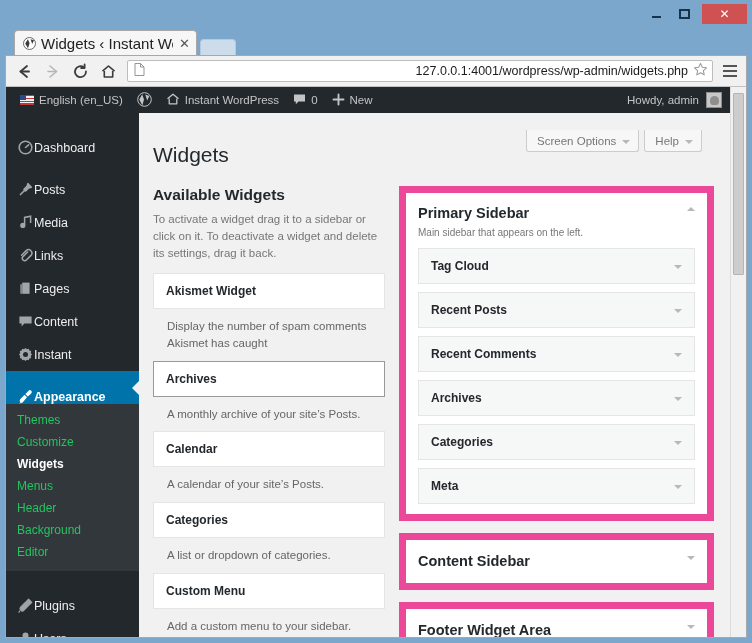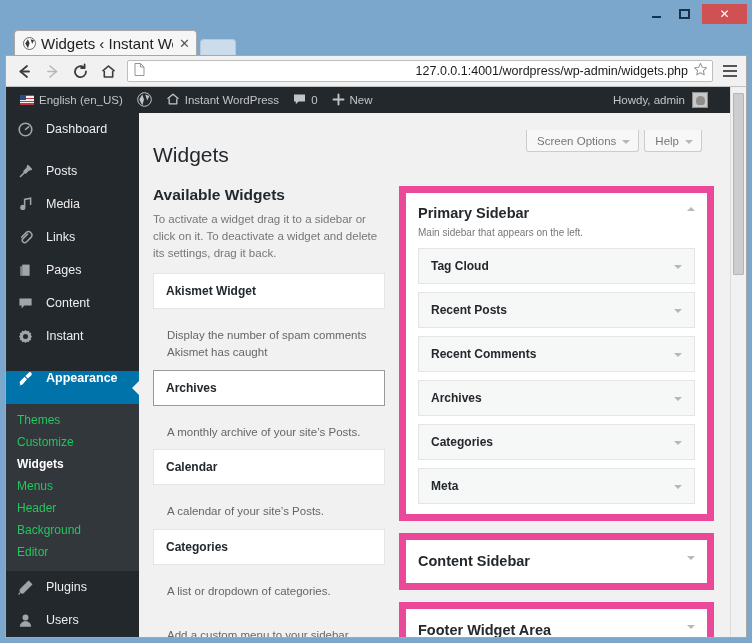--- a/index.html
+++ b/index.html
@@ -125,21 +125,21 @@
     background: #f1f1f1;
     display: flex; flex-direction: column;
   }
 
   
   #wp-adminbar {
     height: 26px; flex: 0 0 26px;
     background: #23282d;
     display: flex; align-items: center;
     color: #c3c4c5; font-size: 11.5px;
-    padding: 0 20px 0 7px;
+    padding: 0 6px 0 7px;
     position: relative; z-index: 5;
   }
   .ab-item {
     display: flex; align-items: center; gap: 5px;
     padding: 0 7px; height: 26px; cursor: default;
     color: #c3c4c5; white-space: nowrap;
   }
   #ab-right { margin-left: auto; display: flex; align-items: center; }
   #ab-howdy { display: flex; align-items: center; gap: 7px; padding-right: 2px; font-size: 11.5px;}
   #ab-avatar {
@@ -166,21 +166,21 @@
   
   #wp-sidebar {
     width: 133px; flex: 0 0 133px;
     background: #23282d;
     color: #eee;
     font-size: 12.5px;
     position: relative;
     overflow: hidden;
   }
   .menu-top {
-    display: flex; align-items: flex-start; gap: 12px;
+    display: flex; align-items: flex-end; gap: 0;
     height: 33px; padding: 0 0 0 11px;
     color: #eee; cursor: default; position: relative;
   }
   .menu-top.current {
     background: #0073aa; color: #fff; font-weight: bold;
   }
   .menu-top.current::after {
     content:""; position:absolute; right:-1px; top:50%; transform: translateY(-50%);
     border: 8px solid transparent; border-right-color: #f1f1f1; border-width: 8px 8px 8px 0;
   }
@@ -242,21 +242,21 @@
     margin-bottom: 12px; padding-right: 4px;
   }
   .widget-card {
     background: #fff; border: 1px solid #e5e5e5;
     padding: 10px 12px; font-size: 12px; font-weight: bold; color: #23282d;
     cursor: default;
   }
   .widget-card.hover { border-color: #999; }
   .widget-desc {
     font-size: 11.5px; color: #666; line-height: 1.45;
-    padding: 18px 0 9px 14px;
+    padding: 9px 0 9px 14px;
   }
 
   
   #sidebars-col { flex: 1 1 auto; padding: 0 16px 0 14px; }
   .widget-area {
     background: #fff; border: 7px solid #ec4899;
     margin-bottom: 12px;
     padding: 12px 12px 10px 12px;
     position: relative;
   }
@@ -565,20 +565,21 @@
 
               <div class="widget-card hover">Archives</div>
               <div class="widget-desc">A monthly archive of your site’s Posts.</div>
 
               <div class="widget-card">Calendar</div>
               <div class="widget-desc">A calendar of your site’s Posts.</div>
 
               <div class="widget-card">Categories</div>
               <div class="widget-desc">A list or dropdown of categories.</div>
 
+              <div class="widget-card">Custom Menu</div>
               <div class="widget-desc">Add a custom menu to your sidebar.</div>
 
               <div class="widget-card">Links</div>
 
             </div>
 
             <div id="sidebars-col">
 
               <div class="widget-area">
                 <div class="area-title">Primary Sidebar</div>

